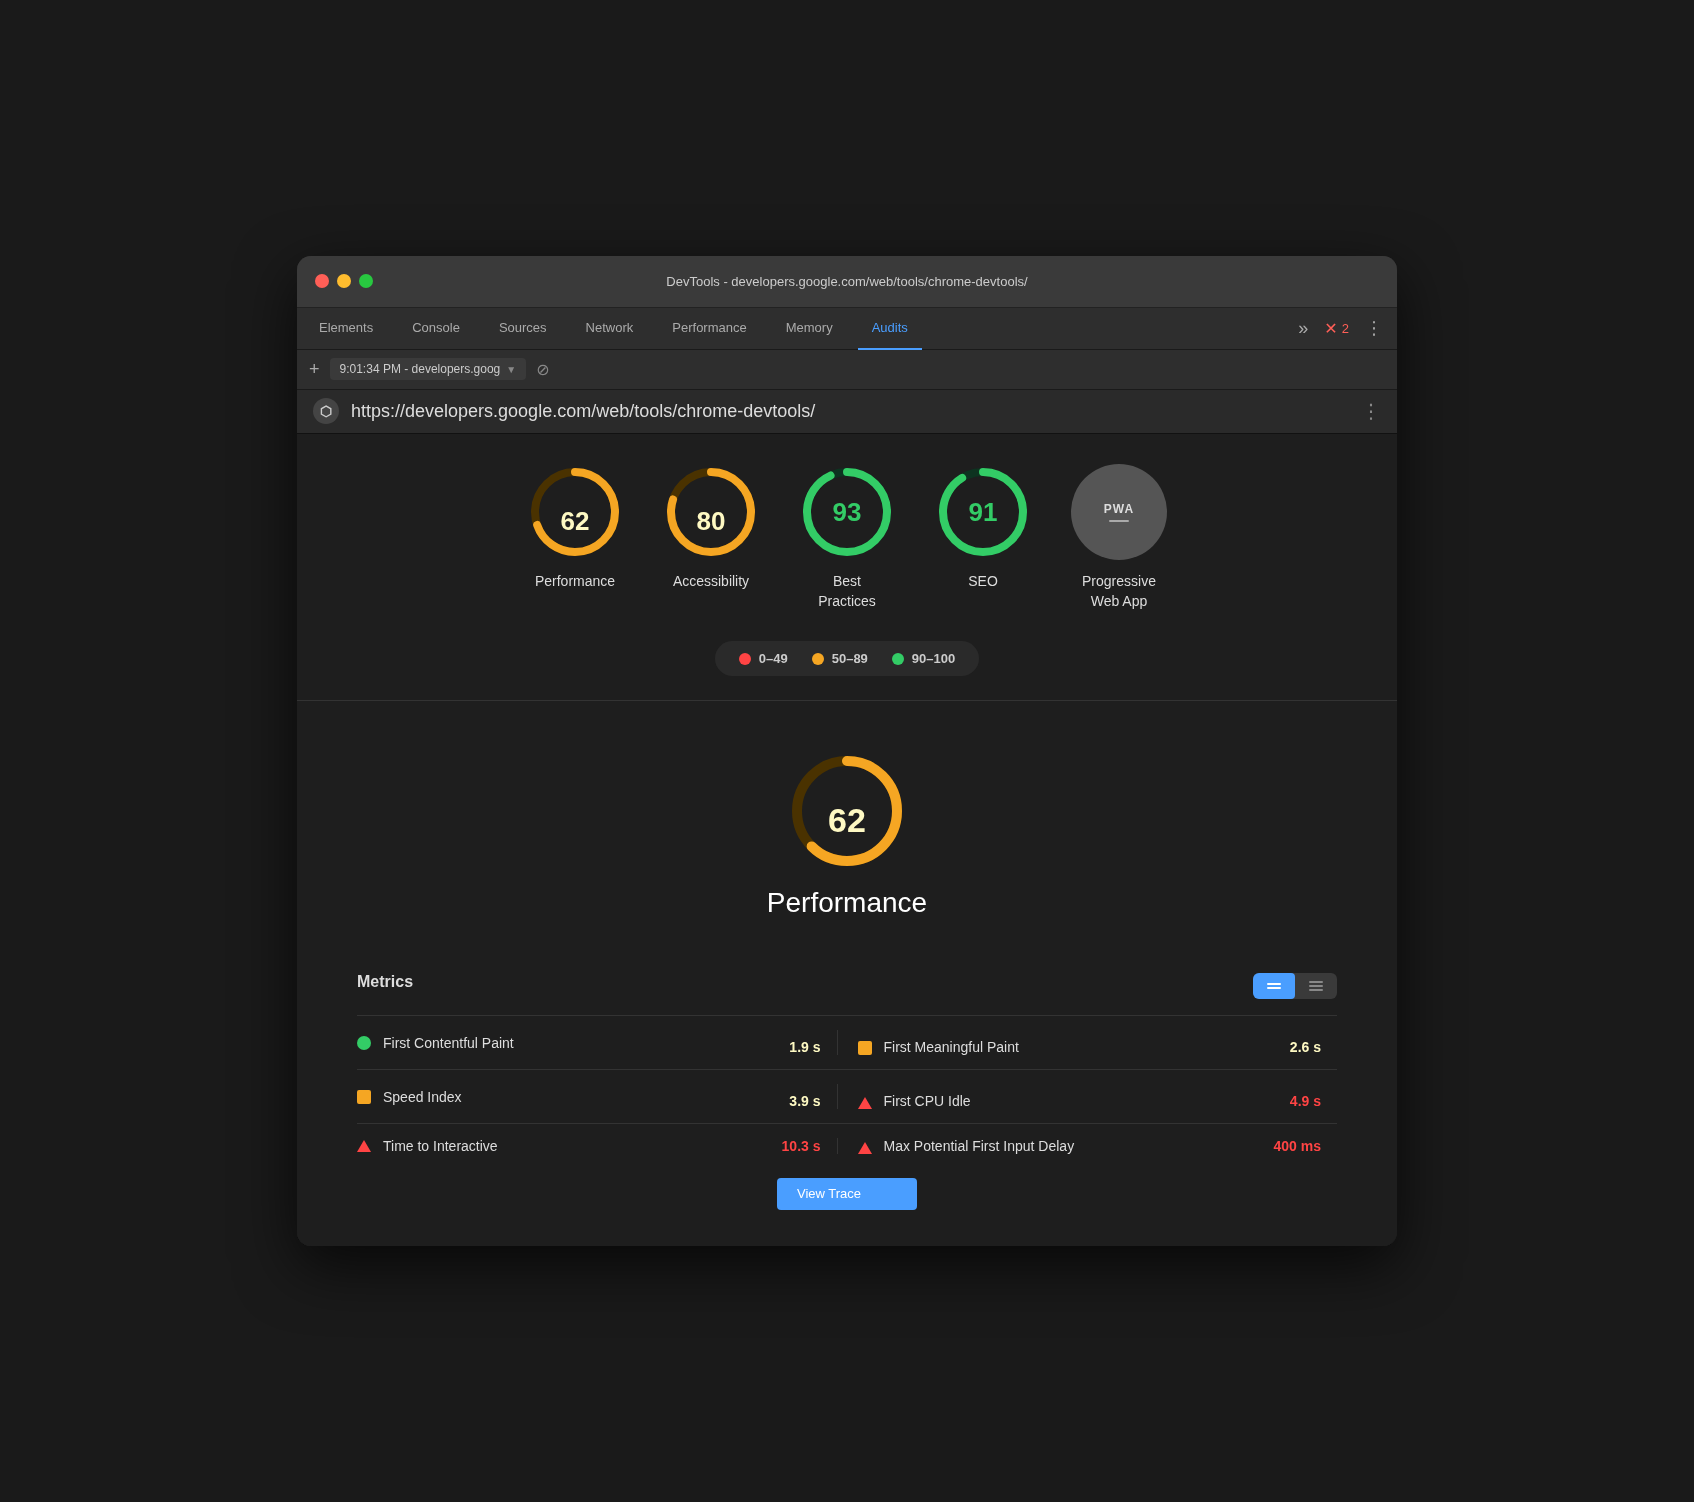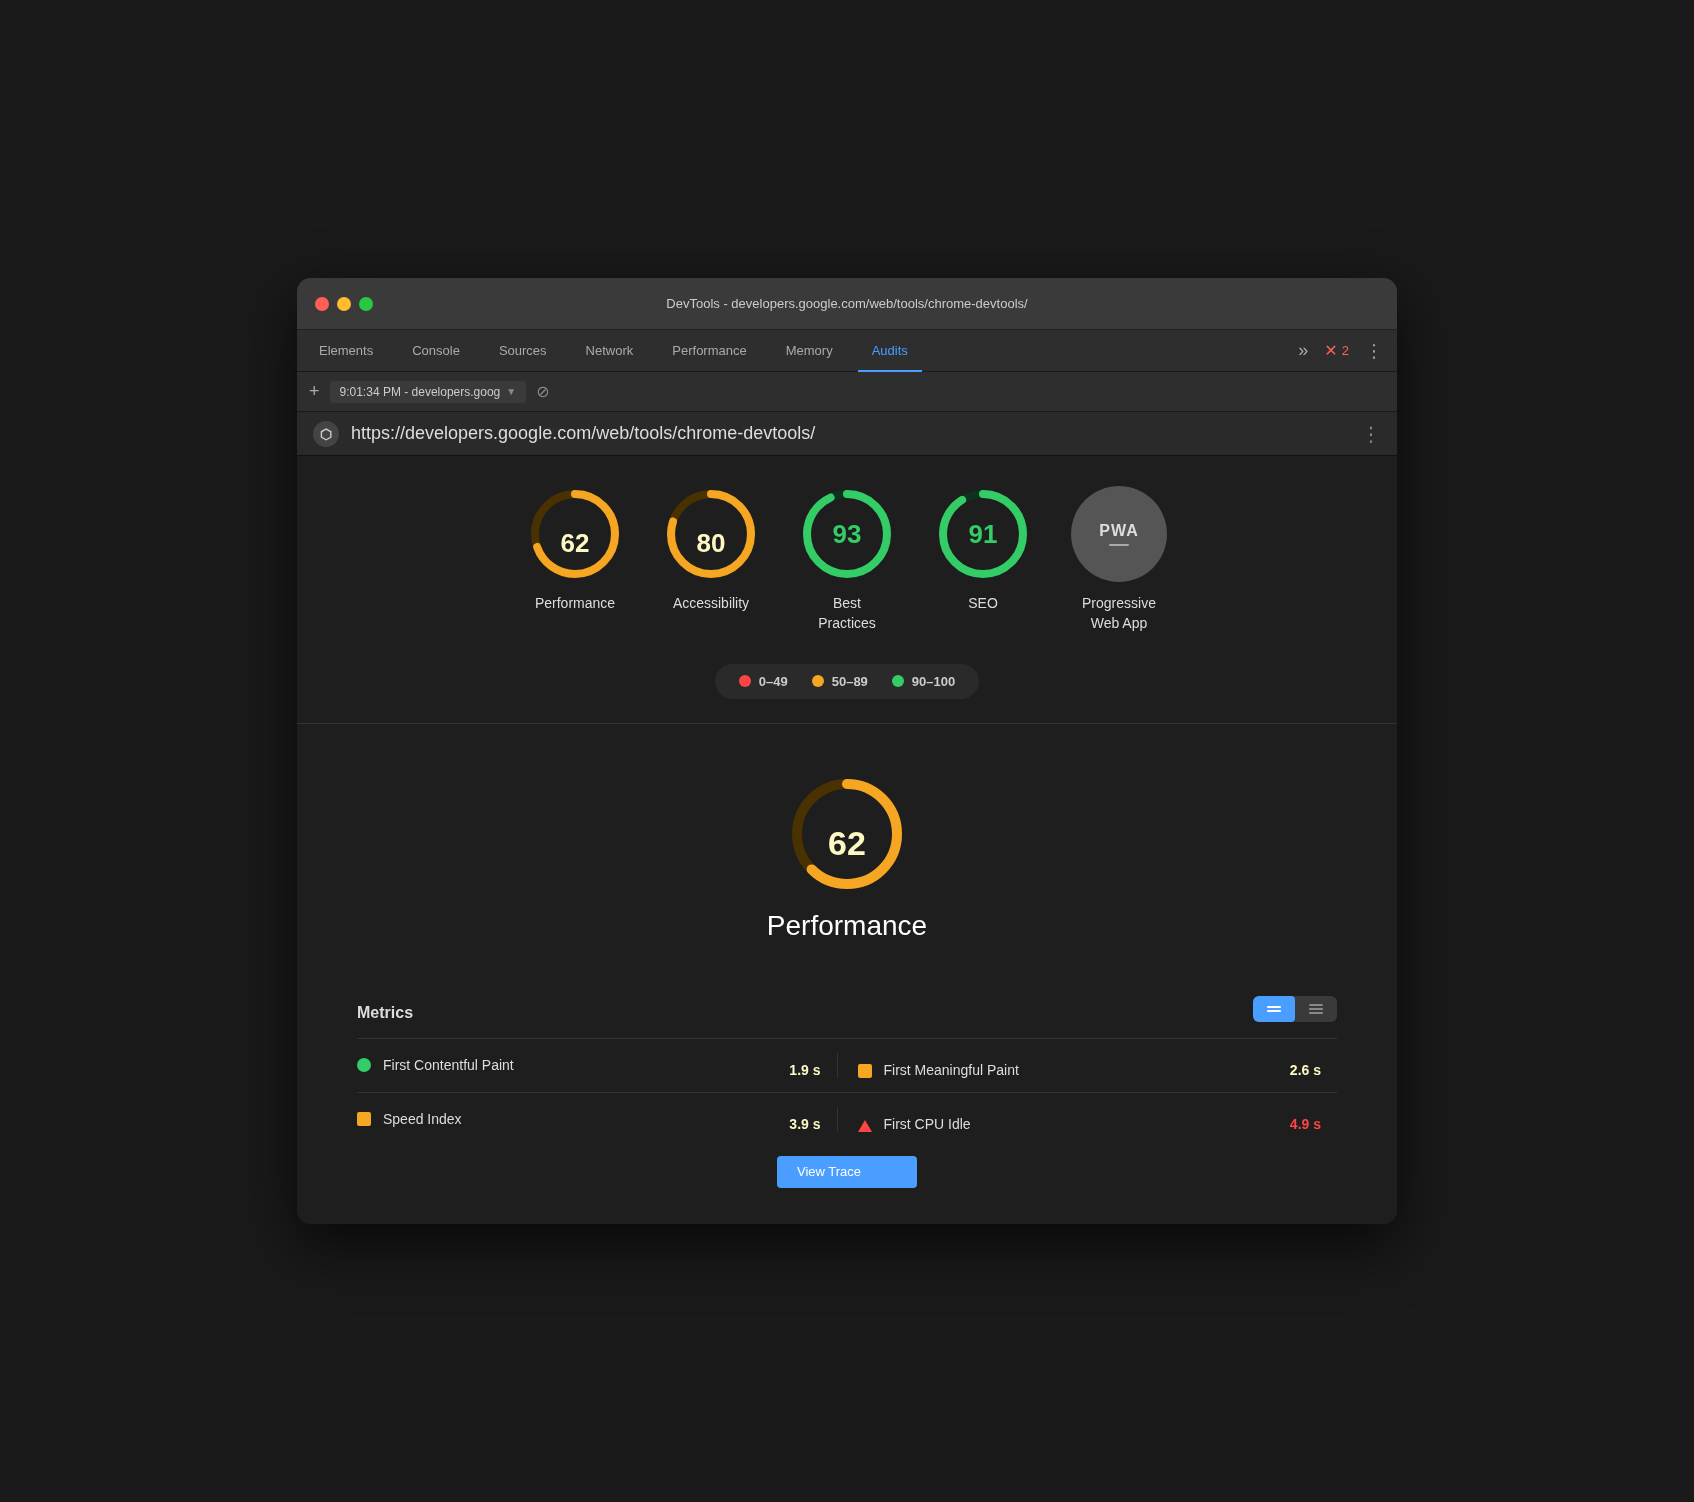--- a/index.html
+++ b/index.html
@@ -196,21 +196,21 @@
       border-radius: 50%;
       background: #555;
       display: flex;
       flex-direction: column;
       align-items: center;
       justify-content: center;
       gap: 4px;
     }
     .pwa-label-text {
       color: #ddd;
-      font-size: 16px;
+      font-size: 12px;
       font-weight: 700;
       letter-spacing: 1px;
     }
     .pwa-dash {
       width: 20px; height: 2px;
       background: #aaa;
       border-radius: 1px;
     }
     
     .legend-bar {
@@ -261,21 +261,21 @@
       font-weight: 300;
       margin-bottom: 24px;
     }
     
     .metrics-section {
       padding: 0 40px;
     }
     .metrics-header {
       display: flex;
       justify-content: space-between;
-      align-items: flex-end;
+      align-items: flex-start;
       margin-bottom: 16px;
     }
     .metrics-title {
       color: #ddd;
       font-size: 16px;
       font-weight: 600;
     }
     .metrics-toggle {
       display: flex;
       background: #3a3a3a;
@@ -560,20 +560,32 @@
               <span class="metric-name">Speed Index</span>
               <span class="metric-value color-orange">3.9 s</span>
             </div>
             <div class="metric-right">
               <div style="width:0;height:0;border-left:7px solid transparent;border-right:7px solid transparent;border-bottom:12px solid #ff4444;flex-shrink:0;"></div>
               <span class="metric-name">First CPU Idle</span>
               <span class="metric-value color-red">4.9 s</span>
             </div>
           </div>
 
+          <div class="metrics-row">
+            <div class="metric-left">
+              <div style="width:0;height:0;border-left:7px solid transparent;border-right:7px solid transparent;border-bottom:12px solid #ff4444;flex-shrink:0;"></div>
+              <span class="metric-name">Time to Interactive</span>
+              <span class="metric-value color-red">10.3 s</span>
+            </div>
+            <div class="metric-right">
+              <div style="width:0;height:0;border-left:7px solid transparent;border-right:7px solid transparent;border-bottom:12px solid #ff4444;flex-shrink:0;"></div>
+              <span class="metric-name">Max Potential First Input Delay</span>
+              <span class="metric-value color-red">400 ms</span>
+            </div>
+          </div>
 
         </div>
       </div>
 
       <div class="partial-btn">
         <div class="view-btn">
           <span>View Trace</span>
         </div>
       </div>
 

